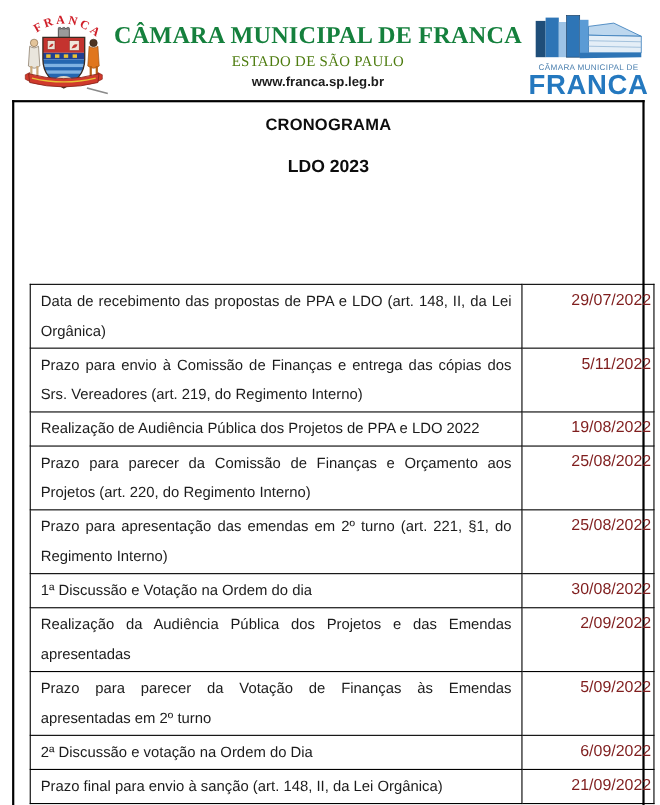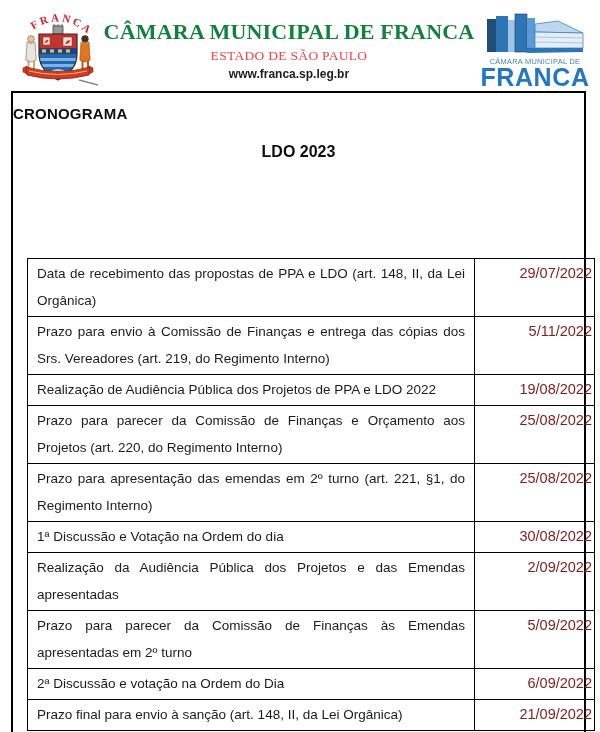--- a/index.html
+++ b/index.html
@@ -13,35 +13,35 @@
   
   .header { position:absolute; left:0; top:0; width:600px; height:91px; background:#fff; }
   .crest { position:absolute; left:13px; top:4px; width:90px; height:86px; }
   .center-head { position:absolute; left:103px; top:19px; width:372px; text-align:center; }
   .org-title {
     font-family:"Liberation Serif", serif; font-weight:bold;
     font-size:22px; letter-spacing:0.2px; color:#15803d; white-space:nowrap;
   }
   .org-sub {
     font-family:"Liberation Serif", serif; font-size:13.5px;
-    margin-top:3px; color:#ef4444; letter-spacing:0.3px;
+    margin-top:3px; color:#4d7c0f; letter-spacing:0.3px;
   }
   .org-url { font-size:12px; font-weight:bold; margin-top:3px; color:#1c1c1c; }
 
   .logo { position:absolute; left:476px; top:13px; width:118px; text-align:center; }
   .logo svg { display:block; margin:0 auto; }
   .logo-top { font-size:7.4px; color:#4a7fae; letter-spacing:0.3px; margin-top:2px; white-space:nowrap; }
   .logo-name { font-size:25px; font-weight:bold; color:#2478bf; letter-spacing:0.6px; line-height:0.95; }
 
   
   .page-box {
     position:absolute; left:11px; top:91px; width:575px; height:645px;
     box-sizing:border-box; border:2px solid #000; border-bottom:none; background:#fff;
   }
-  .doc-title { text-align:left; font-weight:bold; font-size:15px; margin-top:12px; letter-spacing:0.2px; color:#0d0d0d; }
+  .doc-title { text-align:center; font-weight:bold; font-size:15px; margin-top:12px; letter-spacing:0.2px; color:#0d0d0d; }
   .doc-sub   { text-align:center; font-weight:bold; font-size:16px; margin-top:21px; color:#0d0d0d; }
 
   
   table.schedule {
     position:absolute; left:14px; top:165px; width:543px;
     border-collapse:collapse; table-layout:fixed;
   }
   .schedule td { border:1.5px solid #000; vertical-align:top; }
   .schedule td.desc {
     width:428px; font-size:13.5px; line-height:27px;
@@ -165,21 +165,21 @@
       </tr>
       <tr>
         <td class="desc">1ª Discussão e Votação na Ordem do dia</td>
         <td class="date">30/08/2022</td>
       </tr>
       <tr>
         <td class="desc">Realização da Audiência Pública dos Projetos e das Emendas apresentadas</td>
         <td class="date">2/09/2022</td>
       </tr>
       <tr>
-        <td class="desc">Prazo para parecer da Comissão de Finanças às Emendas apresentadas em 2º turno</td>
+        <td class="desc">Prazo para parecer da Votação de Finanças às Emendas apresentadas em 2º turno</td>
         <td class="date">5/09/2022</td>
       </tr>
       <tr>
         <td class="desc">2ª Discussão e votação na Ordem do Dia</td>
         <td class="date">6/09/2022</td>
       </tr>
       <tr>
         <td class="desc">Prazo final para envio à sanção (art. 148, II, da Lei Orgânica)</td>
         <td class="date">21/09/2022</td>
       </tr>

